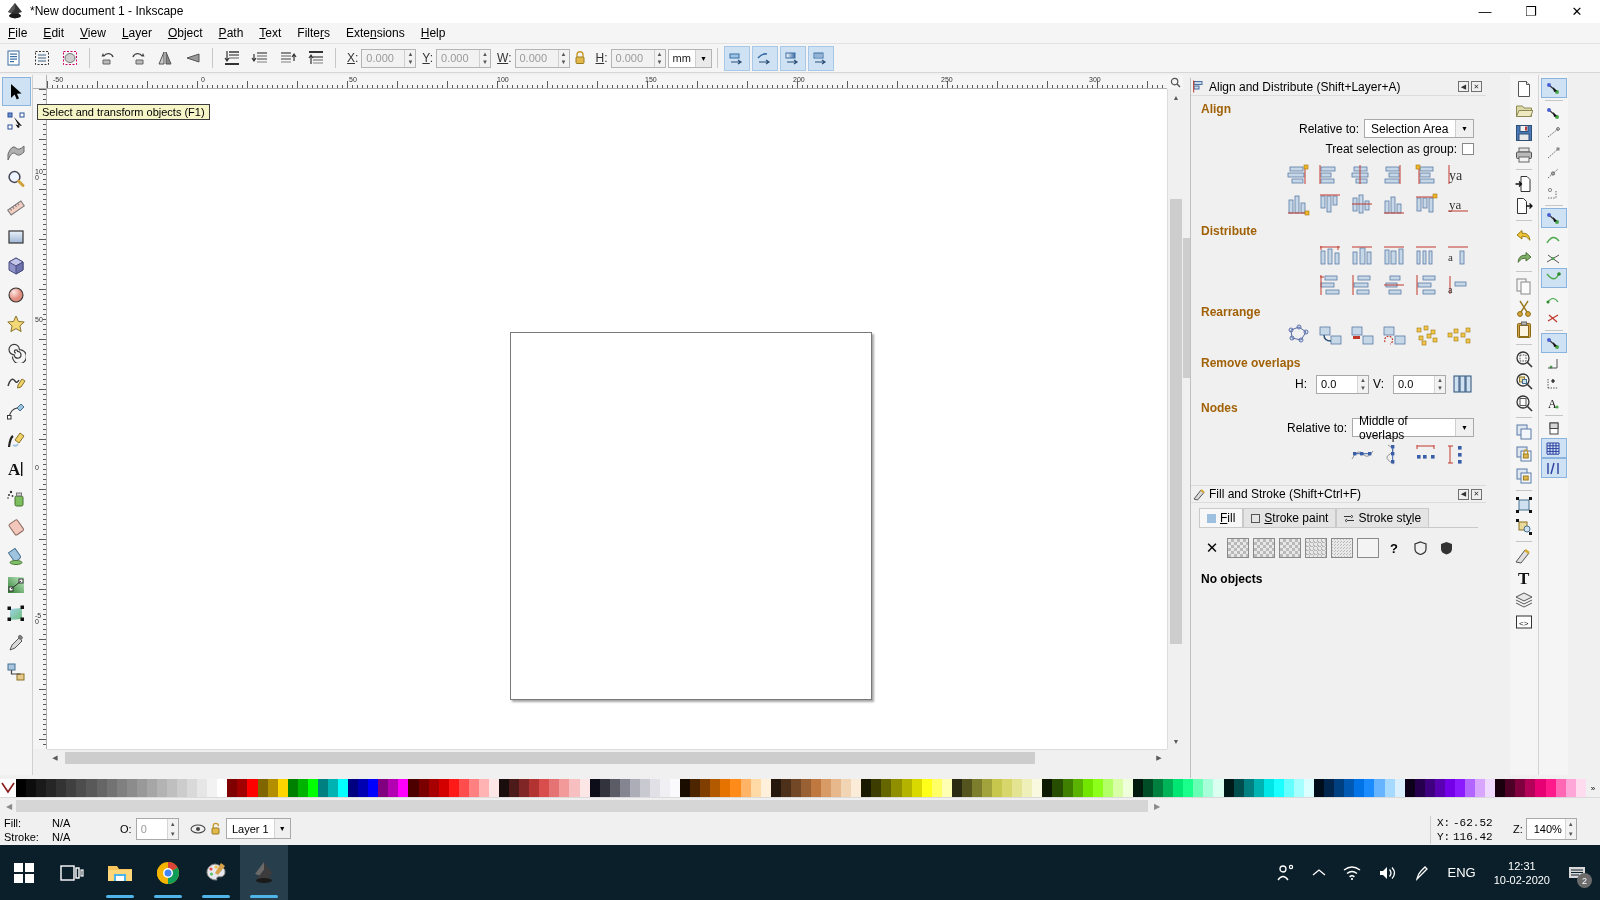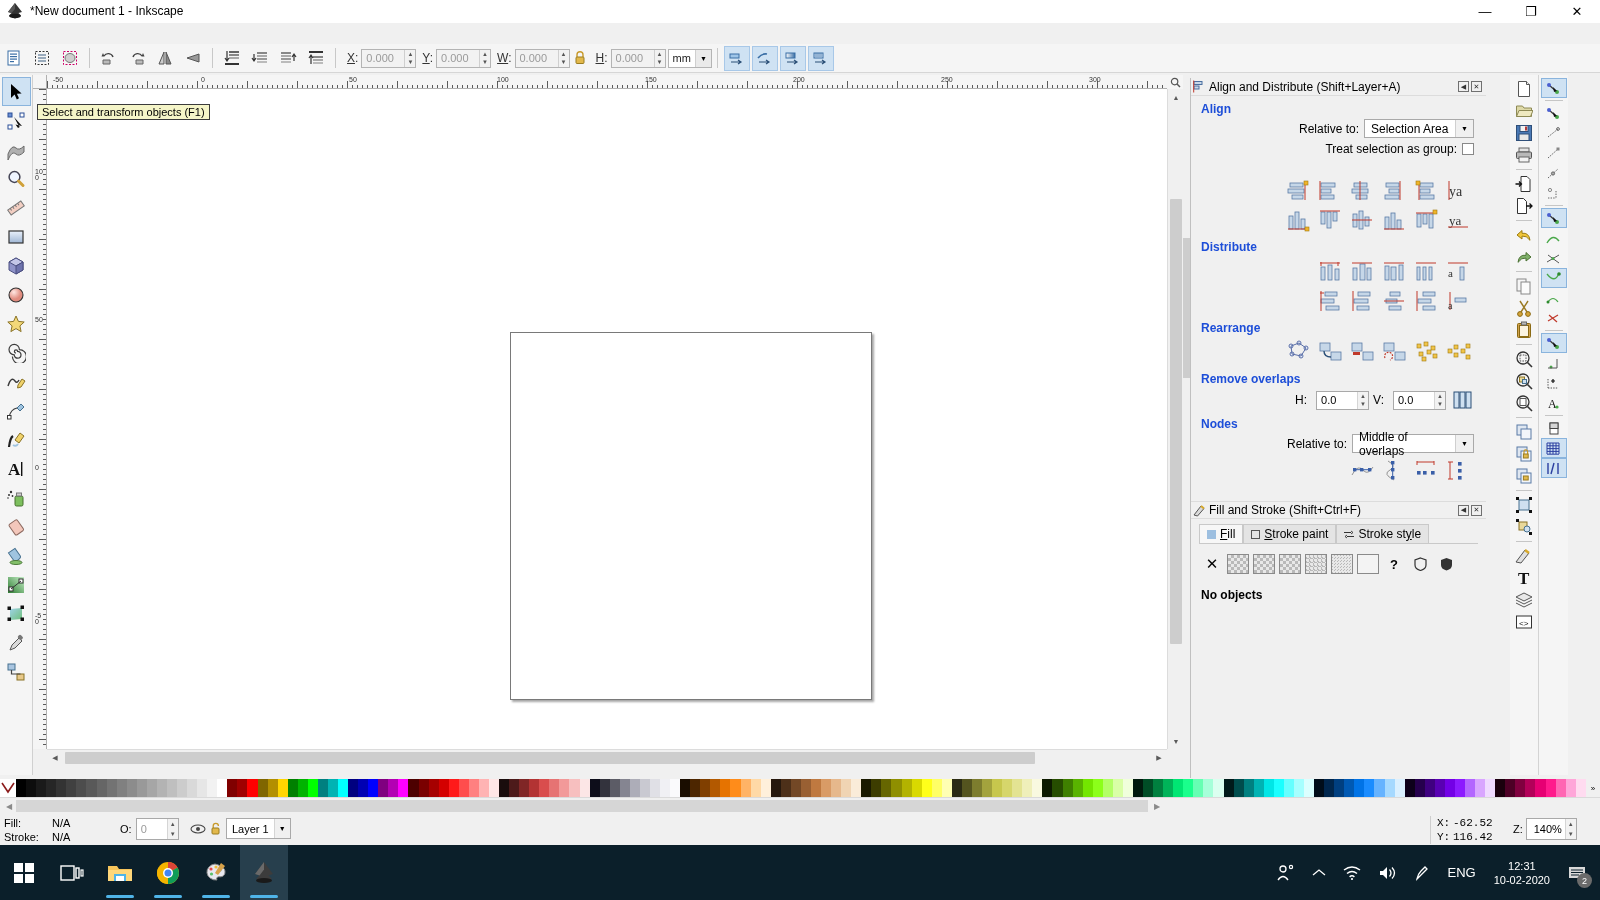--- a/index.html
+++ b/index.html
@@ -125,21 +125,21 @@
     background:#f0f0f0; border-left:1px solid #c0c0c0;
   }
   .panel-head {
     height:18px; display:flex; align-items:center; background:#f0f0f0;
     border-bottom:1px solid #dcdcdc; padding-left:2px;
   }
   .panel-title { font-size:12px; color:#000; margin-left:3px; }
   .panel-btns { margin-left:auto; display:flex; gap:2px; padding-right:4px; }
   .pbtn { width:11px; height:11px; border:1px solid #707070; background:#f0f0f0;
           font-size:7px; display:flex;align-items:center;justify-content:center; color:#333;}
-  .section-lab { font-weight:bold; font-size:12px; color:#1d4ed8; margin:6px 0 3px 10px; }
+  .section-lab { font-weight:bold; font-size:12px; color:#a16207; margin:6px 0 3px 10px; }
   .row-right { display:flex; align-items:center; justify-content:flex-end; padding-right:12px; }
   .rowlabel { font-size:12px; color:#000; margin-right:5px; }
   .combo {
     display:flex; align-items:center; height:19px; border:1px solid #a9a9a9; background:#fff;
     min-width:110px;
   }
   .combo .c-txt { padding:0 6px; font-size:12px; color:#000; flex:1; }
   .combo .c-arr { width:18px; height:17px; background:#f0f0f0; border-left:1px solid #cfcfcf;
                   display:flex;align-items:center;justify-content:center; font-size:7px;}
   .chk { width:12px; height:12px; border:1px solid #888; background:#fff; }
@@ -250,20 +250,32 @@
       </svg>
     </div>
     <span class="title-text">*New document 1 - Inkscape</span>
     <div class="win-btns">
       <div class="win-btn">—</div>
       <div class="win-btn">❐</div>
       <div class="win-btn close">✕</div>
     </div>
   </div>
 
+  <div class="menubar" id="menubar">
+      <div class="menu-item"><u>F</u>ile</div>
+      <div class="menu-item"><u>E</u>dit</div>
+      <div class="menu-item"><u>V</u>iew</div>
+      <div class="menu-item"><u>L</u>ayer</div>
+      <div class="menu-item"><u>O</u>bject</div>
+      <div class="menu-item"><u>P</u>ath</div>
+      <div class="menu-item"><u>T</u>ext</div>
+      <div class="menu-item">Filte<u>r</u>s</div>
+      <div class="menu-item">Exte<u>n</u>sions</div>
+      <div class="menu-item"><u>H</u>elp</div>
+    </div>
 
   <div class="cmdbar">
     <div class="tb-btn">
       <svg width="18" height="18" viewBox="0 0 18 18">
           <rect x="3" y="2" width="11" height="14" fill="#fff" stroke="#3a6ea5"></rect>
           <rect x="5" y="4.5" width="7" height="1.2" fill="#3a6ea5"></rect>
           <rect x="5" y="7" width="7" height="1.2" fill="#3a6ea5"></rect>
           <rect x="5" y="9.5" width="7" height="1.2" fill="#3a6ea5"></rect>
           <rect x="5" y="12" width="4" height="1.2" fill="#3a6ea5"></rect>
         </svg>
@@ -1009,21 +1021,21 @@
     </div>
 
     <div class="section-lab">Align</div>
     <div class="row-right" style="margin-bottom:4px;">
       <span class="rowlabel">Relative to:</span>
       <div class="combo" style="width:110px">
         <span class="c-txt">Selection Area</span>
         <span class="c-arr">▼</span>
       </div>
     </div>
-    <div class="row-right" style="margin-bottom:20px;">
+    <div class="row-right" style="margin-bottom:4px;">
       <span class="rowlabel">Treat selection as group:</span>
       <div class="chk"></div>
     </div>
 
     <div class="icon-row" id="align-row-1">
         <div class="ibtn">
           <svg width="26" height="24" viewBox="0 0 26 24">
             <rect x="4" y="5" width="13" height="4" fill="#c6d7e8" stroke="#5a7ba6" stroke-width="0.8"></rect>
             <rect x="2" y="11" width="16" height="4" fill="#c6d7e8" stroke="#5a7ba6" stroke-width="0.8"></rect>
             <rect x="6" y="17" width="11" height="4" fill="#c6d7e8" stroke="#5a7ba6" stroke-width="0.8"></rect>

